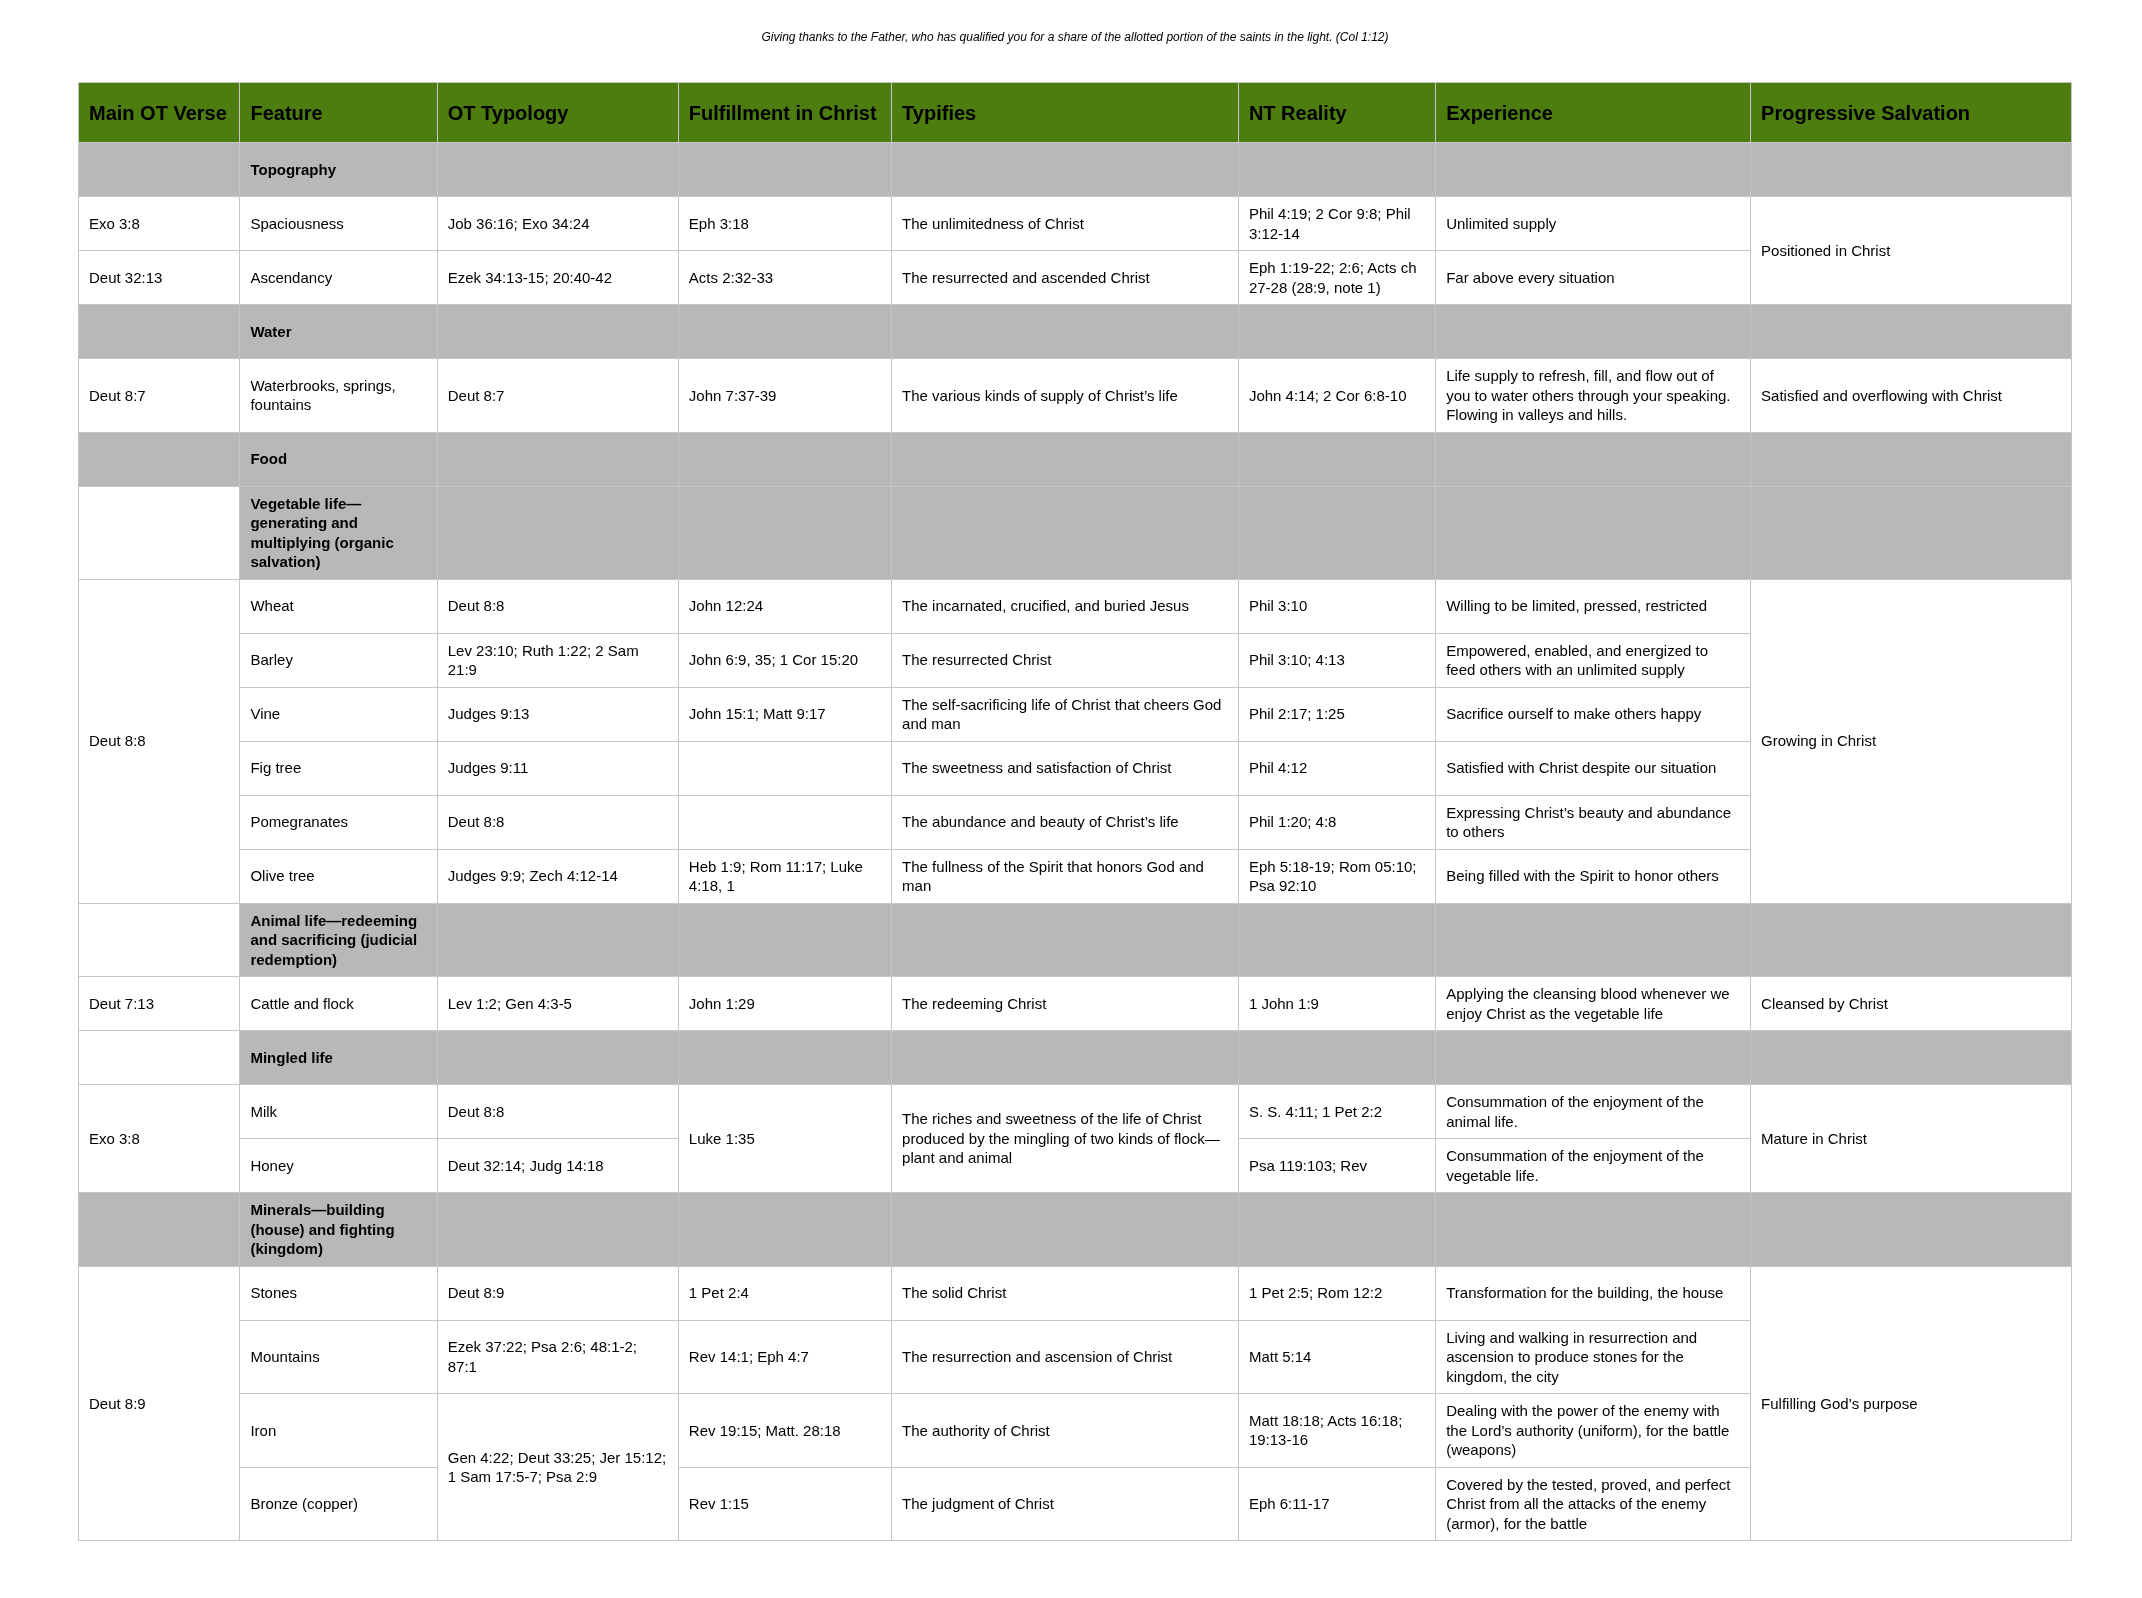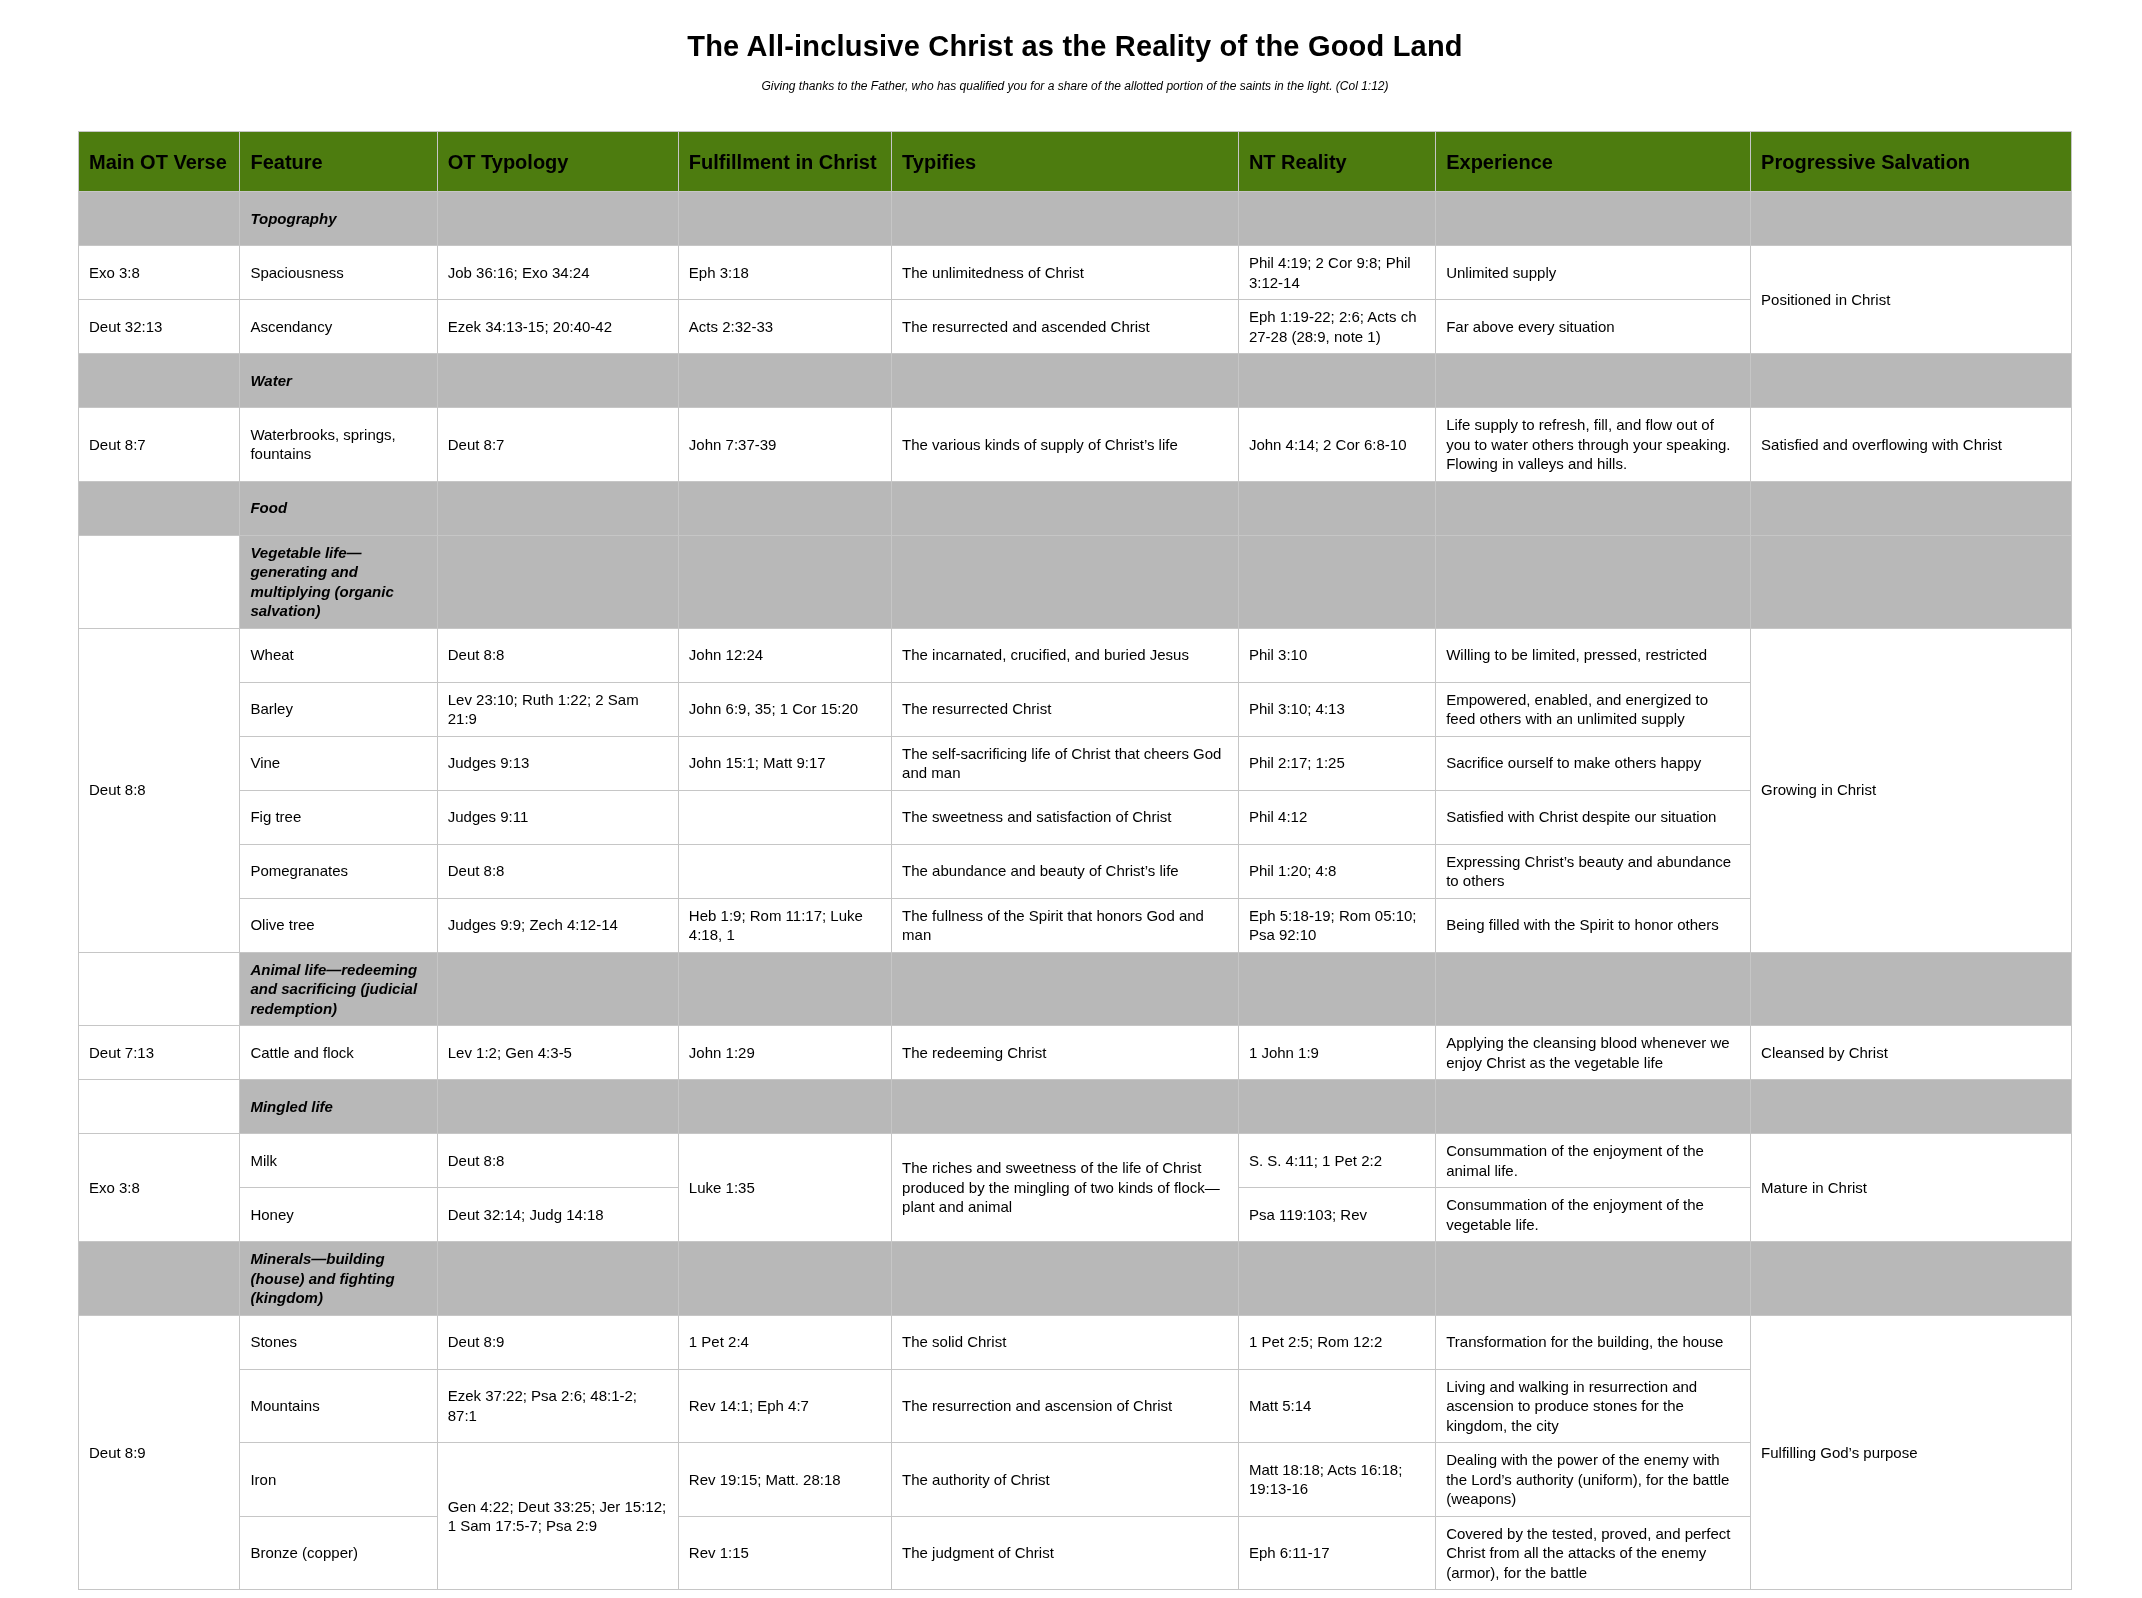--- a/index.html
+++ b/index.html
@@ -43,42 +43,40 @@
     font-size: 20px;
     font-weight: bold;
     text-align: left;
     background: #4d7c0f;
   }
   table.main td { height: 54px; }
   td.center { text-align: center; }
   td.sec {
     background: #b8b8b8;
     height: 56px;
-    font-style: italic;
   }
   td.sec.white { background: #ffffff; }
   td.sec-label {
     font-weight: bold;
     font-size: 15px;
   }
   
   col.c1 { width: 8.1%; }
   col.c2 { width: 9.9%; }
   col.c3 { width: 12.1%; }
   col.c4 { width: 10.7%; }
   col.c5 { width: 17.4%; }
   col.c6 { width: 9.9%; }
   col.c7 { width: 15.8%; }
   col.c8 { width: 16.1%; }
 </style>
 </head>
 <body>
 
 <div class="page">
-  <div class="title">The All-inclusive Christ as the Reality of the Good Land</div>
   <div class="subtitle">Giving thanks to the Father, who has qualified you for a share of the allotted portion of the saints in the light. (Col 1:12)</div>
 
   <table class="main">
     <colgroup>
       <col class="c1">
         <col class="c2">
         <col class="c3">
         <col class="c4">
       <col class="c5">
         <col class="c6">

